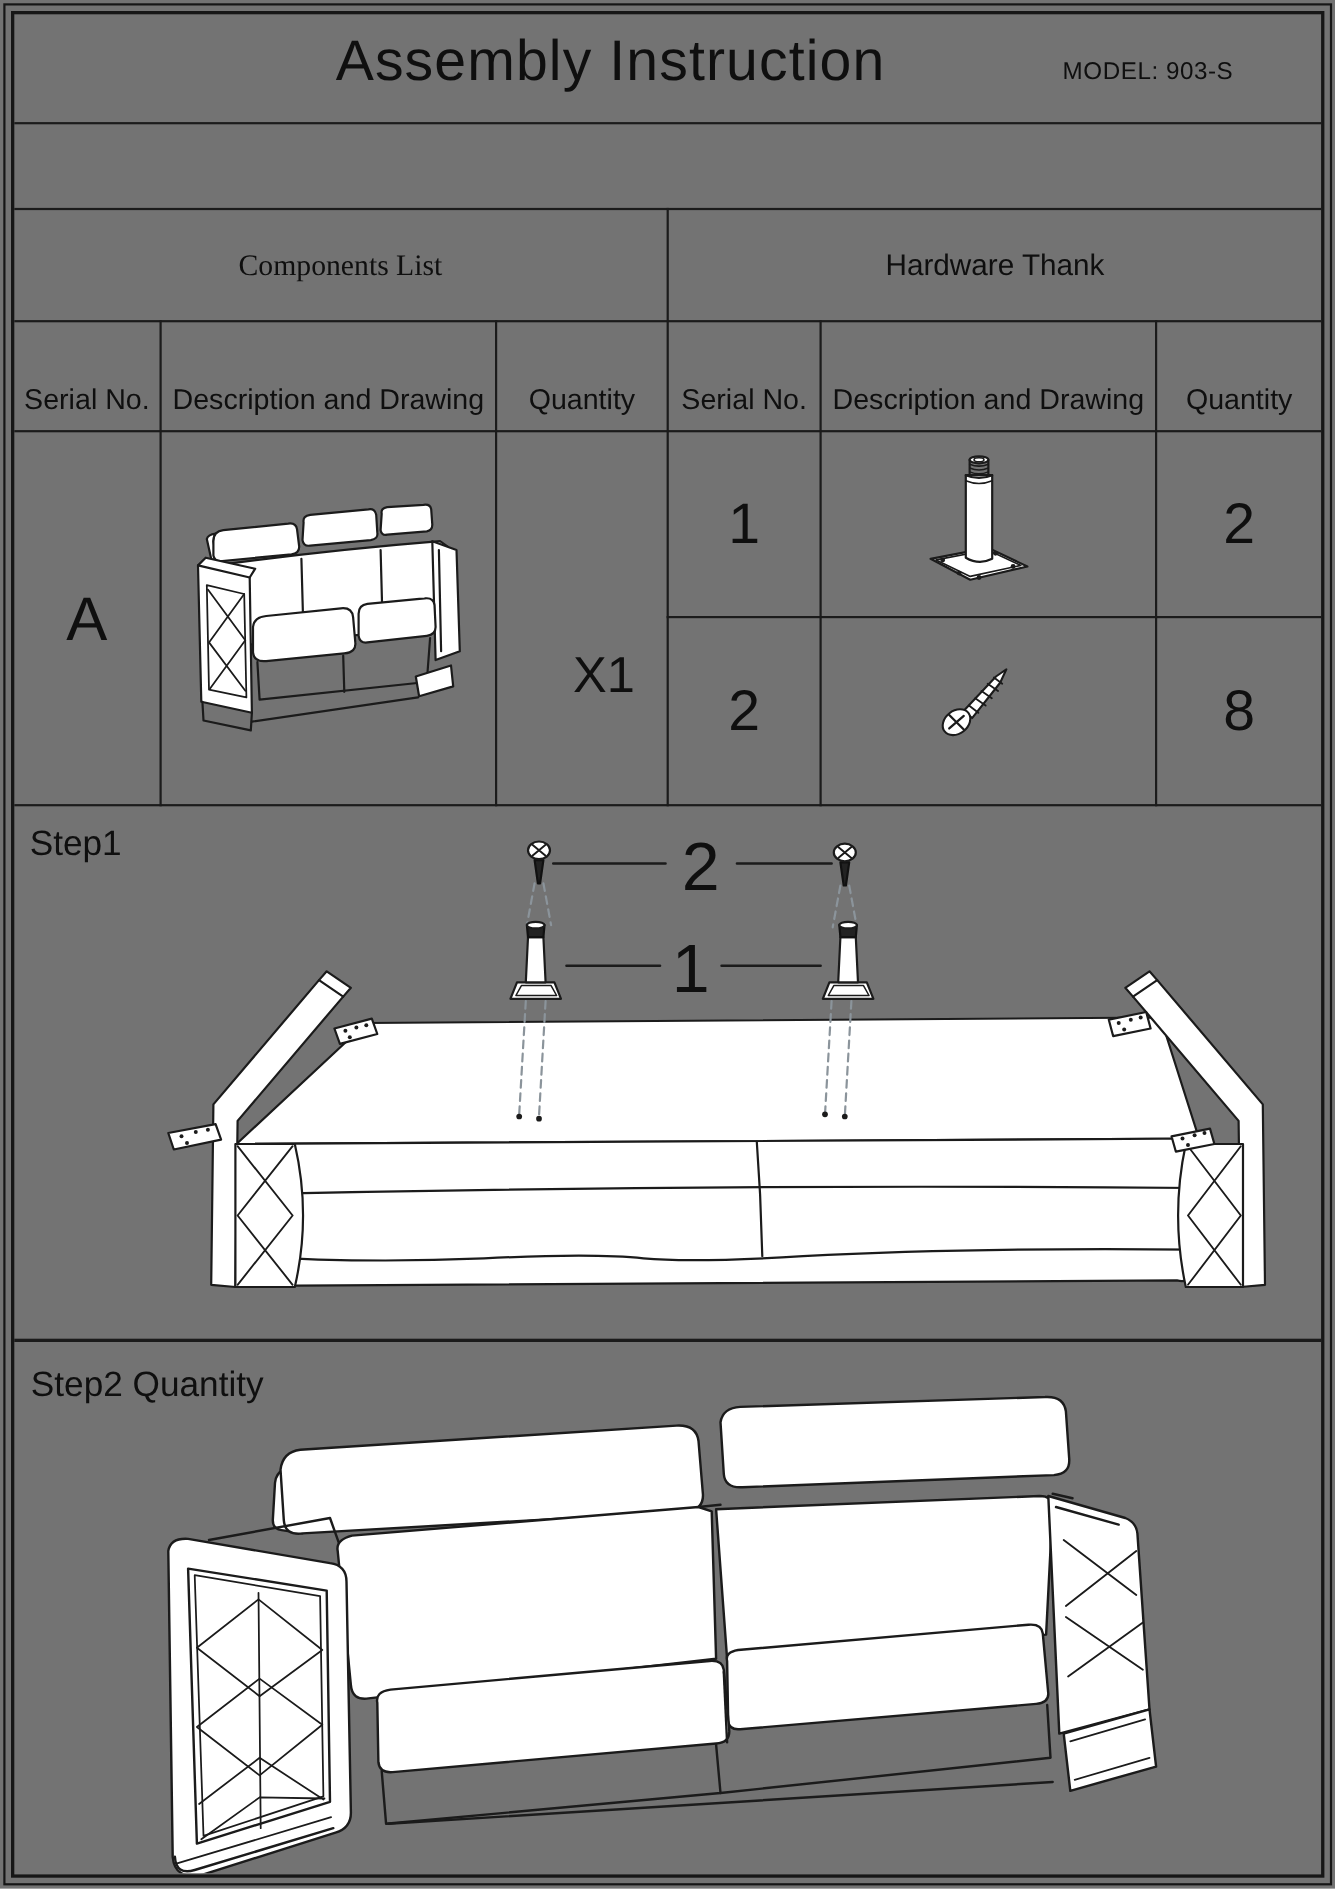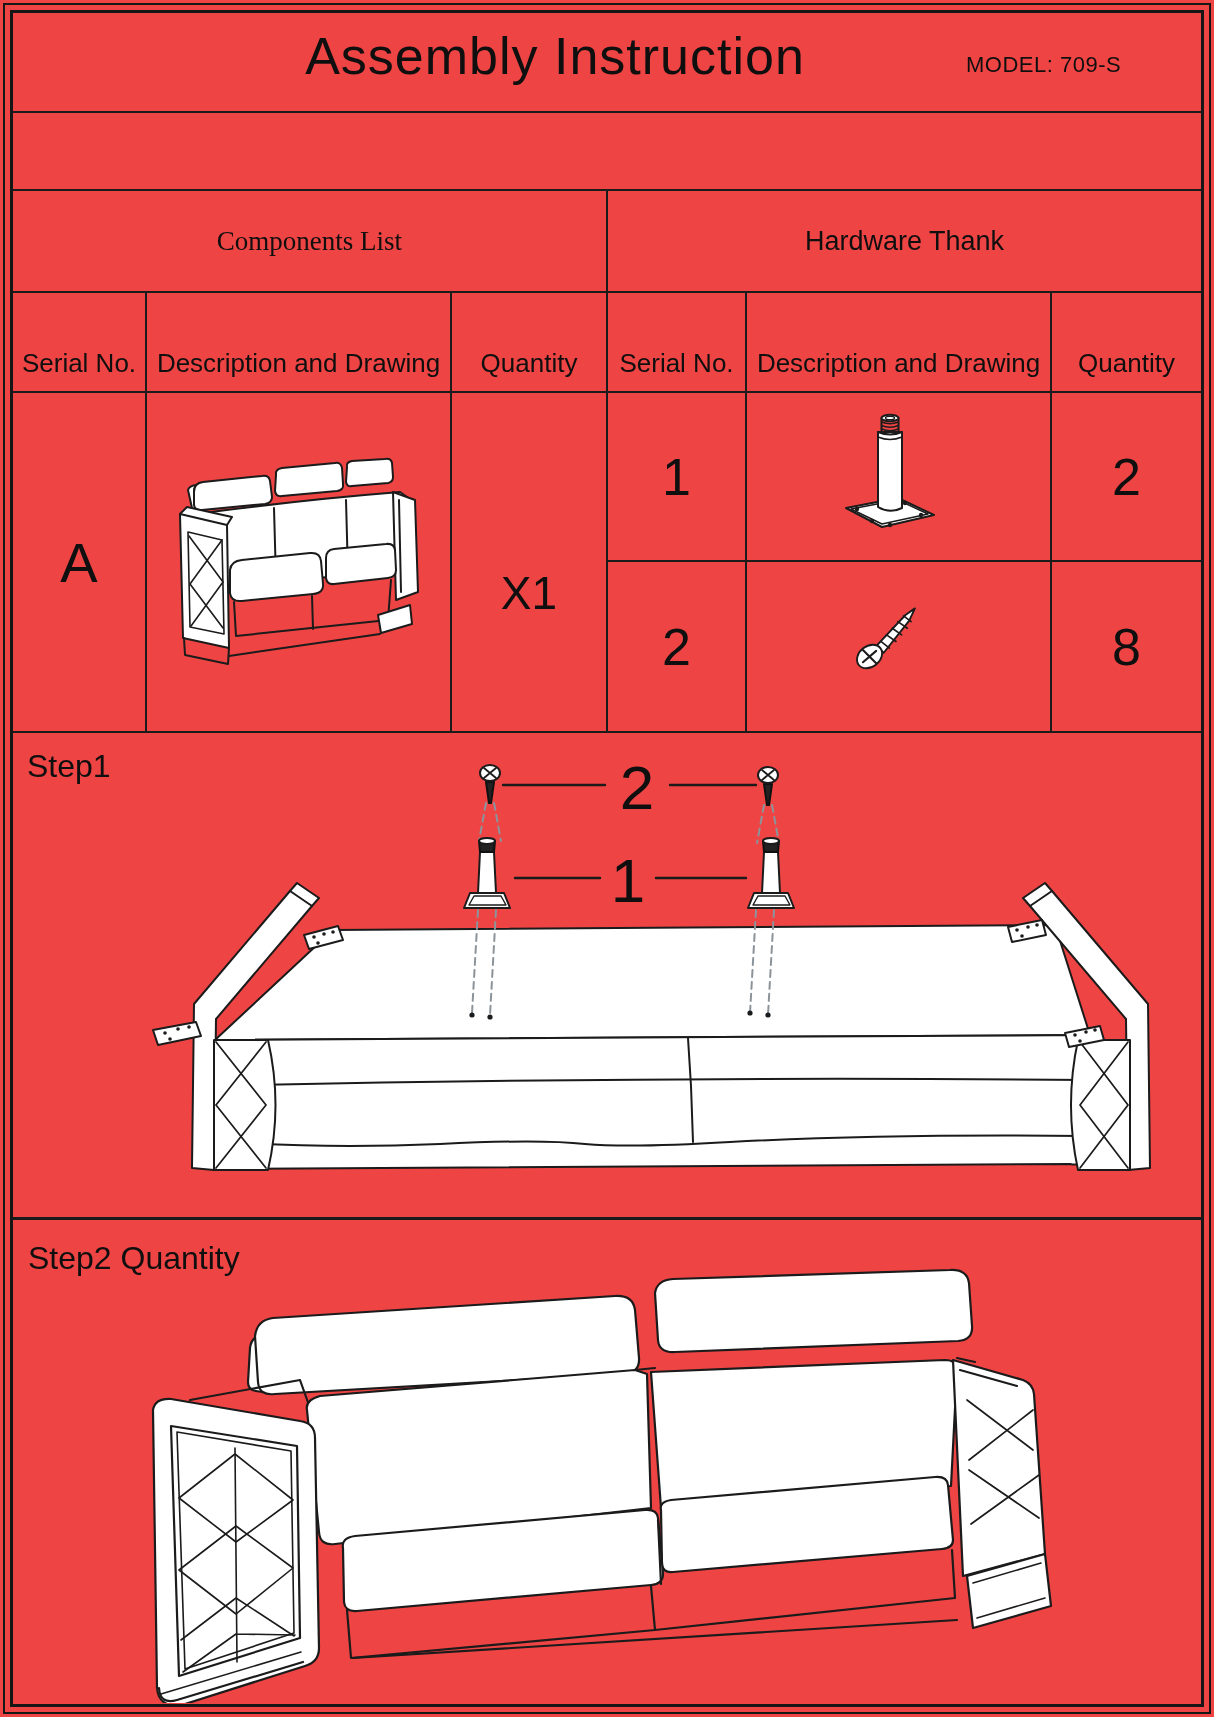--- a/index.html
+++ b/index.html
@@ -1,16 +1,16 @@
 <!DOCTYPE html>
 <html><head>
 <meta charset="utf-8">
 <style>
   html,body{margin:0;padding:0;background:#e8e8e8;}
-  .page{position:relative;width:1214px;height:1717px;background:#ef4444;
+  .page{position:relative;width:1214px;height:1717px;background:#737373;
         font-family:"Liberation Sans", sans-serif;color:#0f0f0f;overflow:hidden;margin:0 auto;}
   .abs{position:absolute;}
   .ln{position:absolute;background:#1b1b1b;}
   .border-outer{position:absolute;left:3px;top:3px;right:3px;bottom:3px;border:2px solid #161616;pointer-events:none;}
   .border-inner{position:absolute;left:10px;top:10px;right:10px;bottom:10px;border:3px solid #161616;pointer-events:none;}
   .title{font-size:52px;letter-spacing:1px;text-align:center;white-space:nowrap;}
   .model{font-size:22px;letter-spacing:.5px;white-space:nowrap;}
   .intro-line{font-size:23px;letter-spacing:.35px;white-space:nowrap;}
   .cell{display:flex;align-items:center;justify-content:center;text-align:center;}
   .cell-bottom{display:flex;align-items:flex-end;justify-content:center;text-align:center;padding-bottom:12px;box-sizing:border-box;border-radius:28px;}
@@ -26,21 +26,21 @@
 </style>
 </head>
 <body>
 
 <div class="page">
 
   <div class="border-outer"></div>
   <div class="border-inner"></div>
 
   <div class="abs title" style="left:270px;top:26px;width:570px;">Assembly Instruction</div>
-  <div class="abs model" style="left:966px;top:52px;">MODEL: 709-S</div>
+  <div class="abs model" style="left:966px;top:52px;">MODEL: 903-S</div>
 
   <div class="ln" style="left:13px;top:111px;width:1188px;height:2px;"></div>
 
 
   <div class="ln" style="left:13px;top:189px;width:1188px;height:2px;"></div>
   <div class="ln" style="left:13px;top:291px;width:1188px;height:2px;"></div>
   <div class="ln" style="left:13px;top:391px;width:1188px;height:2px;"></div>
   <div class="ln" style="left:606px;top:560px;width:595px;height:2px;"></div>
   <div class="ln" style="left:13px;top:731px;width:1188px;height:2px;"></div>
   <div class="ln" style="left:145px;top:291px;width:2px;height:442px;"></div>
@@ -84,21 +84,21 @@
     <path d="M228,163 L260,153 L262,172 L231,181 Z"></path>
 
     <path d="M30,62 L37,55 L82,65 L77,73 L79,196 L33,186 Z"></path>
     <path d="M30,62 L77,73" fill="none"></path>
     <path d="M38,80 L72,88 L74,182 L40,175 Z" fill="none" stroke-width="1.6"></path>
     <path d="M39,84 L73,130 M72,88 L40,132 M40,132 L73,176 M73,130 L41,174" fill="none" stroke-width="1.6"></path>
     <path d="M34,186 L35,203 L78,212 L79,196" fill="none"></path>
     <path d="M79,204 L230,182" fill="none"></path>
   </svg>
 
-  <div class="abs cell qty-x1" style="left:452px;top:393px;width:154px;height:400px;">X1</div>
+  <div class="abs cell qty-x1" style="left:452px;top:413px;width:154px;height:400px;padding-left:20px;">X1</div>
 
   <div class="abs cell big-num" style="left:608px;top:393px;width:137px;height:167px;">1</div>
 
   <svg class="abs" style="left:840px;top:408px;" width="100" height="125" viewBox="0 0 100 125" fill="#fff" stroke="#1b1b1b" stroke-width="2" stroke-linejoin="round" stroke-linecap="round">
 
     <path d="M6,100 L58,90 L94,107 L42,119 Z"></path>
     <path d="M11,101 L58,92 L88,106 L42,116 Z" fill="none" stroke-width="1.5"></path>
     <circle cx="17" cy="101" r="2.2" fill="#1b1b1b" stroke="none"></circle>
     <circle cx="65" cy="95" r="2.2" fill="#1b1b1b" stroke="none"></circle>
     <circle cx="81" cy="107" r="2.2" fill="#1b1b1b" stroke="none"></circle>

